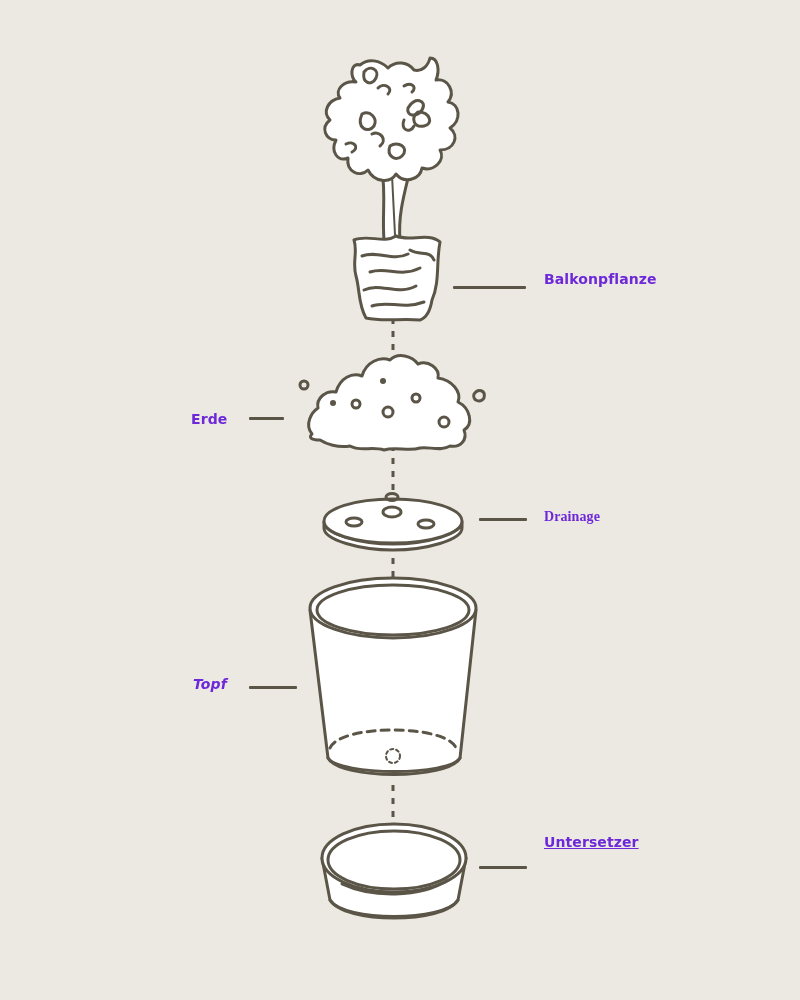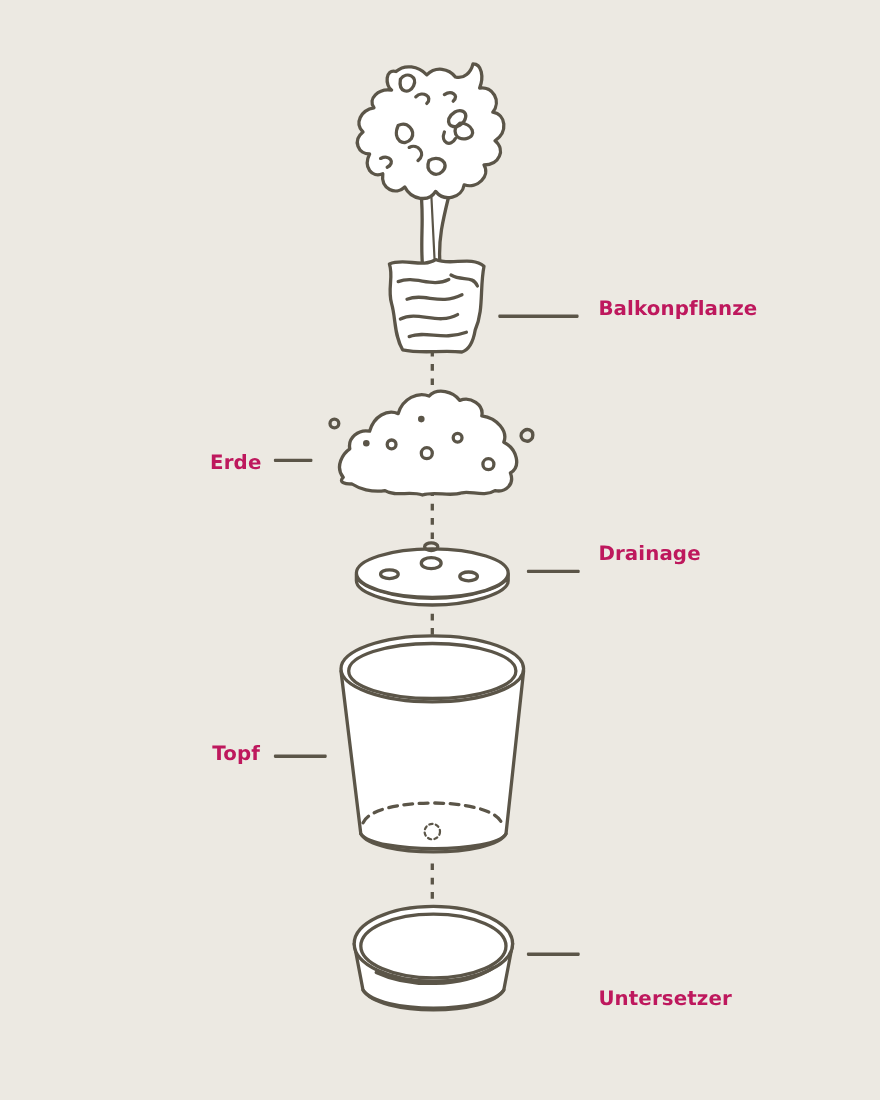--- a/index.html
+++ b/index.html
@@ -6,23 +6,23 @@
     body {
       width: 800px; height: 1000px;
       background: #ECE9E2;
       position: relative;
       overflow: hidden;
       font-family: "DejaVu Sans", "Liberation Sans", sans-serif;
     }
     .canvas { position: absolute; left: 0; top: 0; width: 800px; height: 1000px; }
     .label {
       position: absolute;
-      color: #be185d;
+      color: #6d28d9;
       font-weight: bold;
-      font-size: 18px;
+      font-size: 14px;
       letter-spacing: 0.1px;
       line-height: 1;
       white-space: nowrap;
     }
     .leader {
       position: absolute;
       height: 3px;
       background: #5B5548;
       border-radius: 1px;
     }
@@ -114,16 +114,16 @@
   
   <div class="leader" style="left:453px; top:286px; width:73px;"></div>
   <div class="leader" style="left:249px; top:417px; width:35px;"></div>
   <div class="leader" style="left:479px; top:518px; width:48px;"></div>
   <div class="leader" style="left:249px; top:686px; width:48px;"></div>
   <div class="leader" style="left:479px; top:866px; width:48px;"></div>
 
   
   <div class="label" style="left:544px; top:272px;">Balkonpflanze</div>
   <div class="label" style="left:191px; top:412px;">Erde</div>
-  <div class="label" style="left:544px; top:495px;">Drainage</div>
-  <div class="label" style="left:193px; top:677px;">Topf</div>
-  <div class="label" style="left:544px; top:900px;">Untersetzer</div>
+  <div class="label" style="left:544px; top:510px;font-family:Liberation Serif, serif;">Drainage</div>
+  <div class="label" style="left:193px; top:677px;font-style:italic;">Topf</div>
+  <div class="label" style="left:544px; top:835px;text-decoration:underline;">Untersetzer</div>
 </div>
 
 </body></html>

